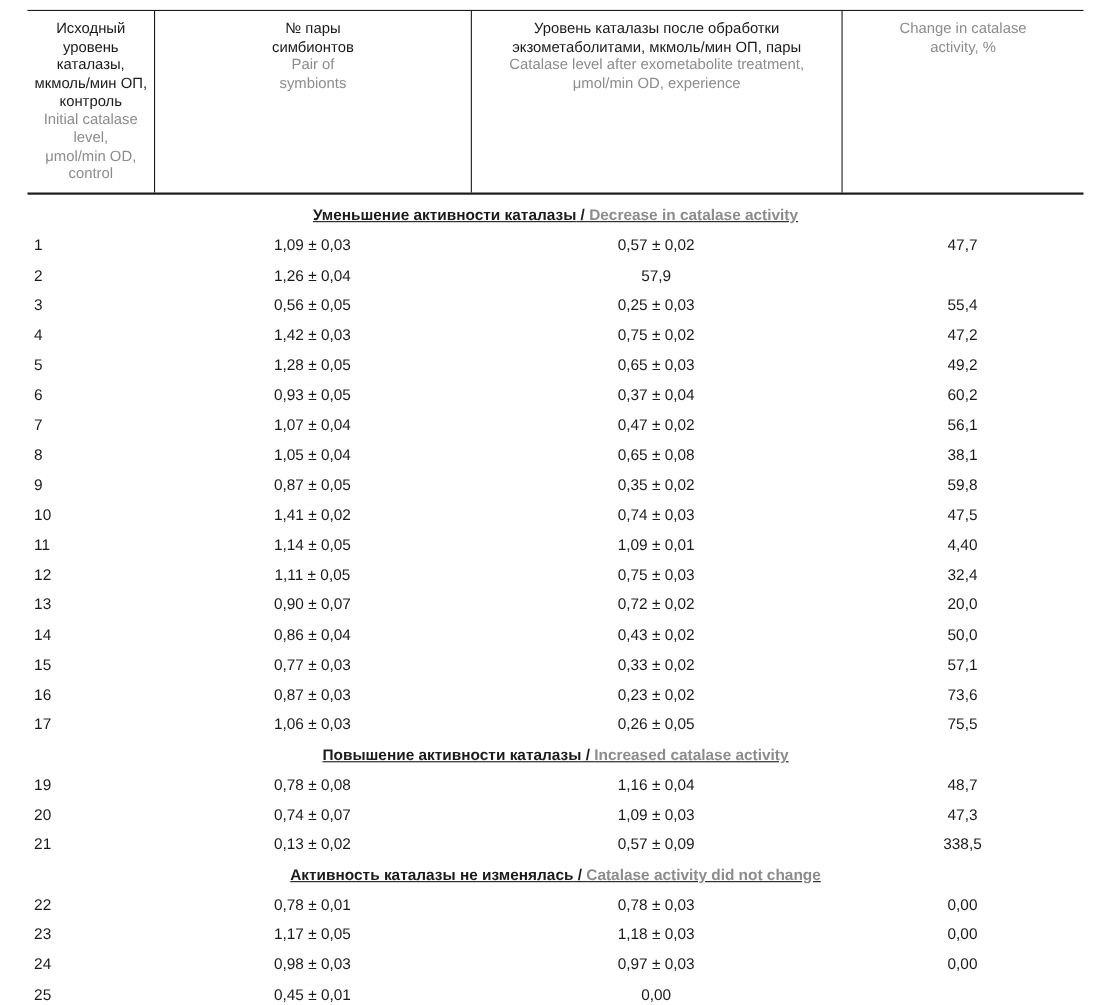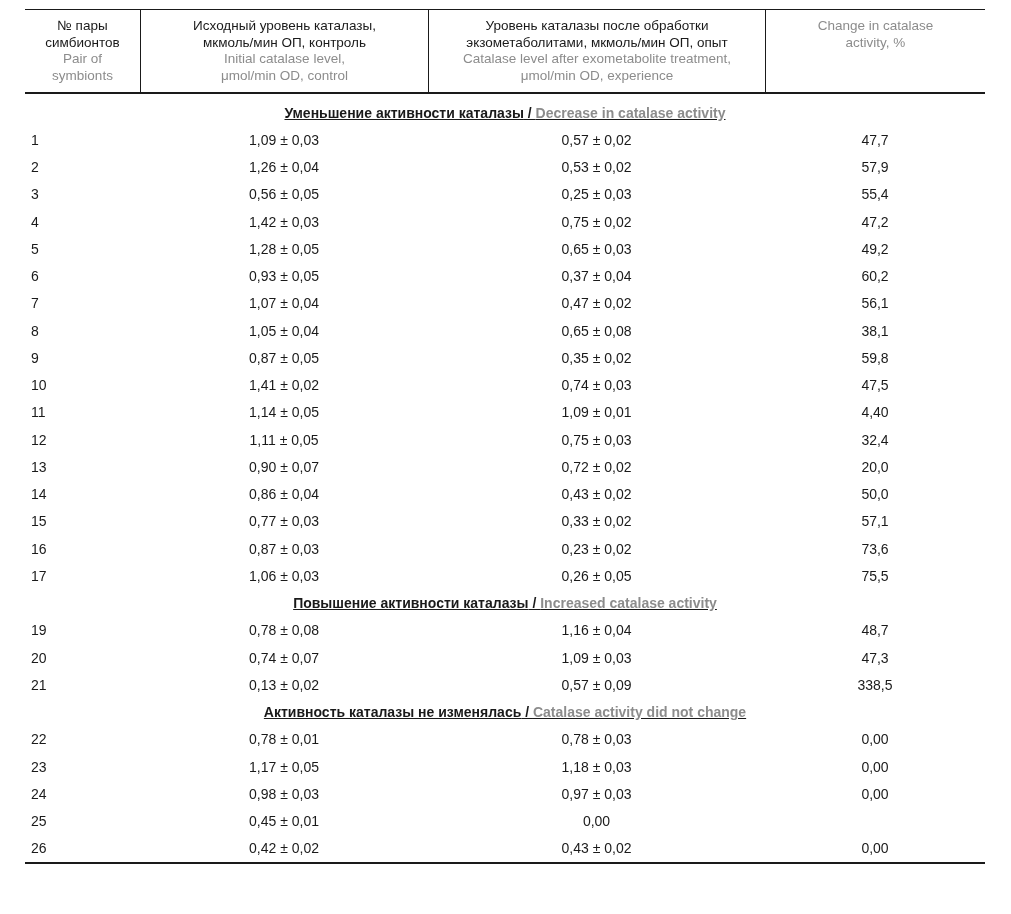--- a/index.html
+++ b/index.html
@@ -56,54 +56,53 @@
   }
   .cell { text-align: center; }
   .cell.pair { text-align: left; padding-left: 6px; }
 </style>
 </head>
 <body>
 
 <div class="table-wrap">
   <div class="head">
     <div class="head-cell">
+      <div class="ru-text">Исходный уровень каталазы,
+мкмоль/мин ОП, контроль</div>
+      <div class="en-text">Initial catalase level,
+μmol/min OD, control</div>
+    </div>
+    <div class="head-cell">
       <div class="ru-text">№ пары
 симбионтов</div>
       <div class="en-text">Pair of
 symbionts</div>
     </div>
     <div class="head-cell">
-      <div class="ru-text">Исходный уровень каталазы,
-мкмоль/мин ОП, контроль</div>
-      <div class="en-text">Initial catalase level,
-μmol/min OD, control</div>
-    </div>
-    <div class="head-cell">
       <div class="ru-text">Уровень каталазы после обработки
-экзометаболитами, мкмоль/мин ОП, опыт</div>
+экзометаболитами, мкмоль/мин ОП, пары</div>
       <div class="en-text">Catalase level after exometabolite treatment,
 μmol/min OD, experience</div>
     </div>
     <div class="head-cell">
       <div class="en-text">Change in catalase
 activity, %</div>
     </div>
   </div>
   <div class="tbody">
       <div class="section-row"><span class="sec-ru">Уменьшение активности каталазы</span><span class="sec-ru"> / </span><span class="sec-en">Decrease in catalase activity</span></div>
       <div class="data-row">
         <div class="cell pair">1</div>
         <div class="cell">1,09 ± 0,03</div>
         <div class="cell">0,57 ± 0,02</div>
         <div class="cell">47,7</div>
       </div>
       <div class="data-row">
         <div class="cell pair">2</div>
         <div class="cell">1,26 ± 0,04</div>
-        <div class="cell">0,53 ± 0,02</div>
         <div class="cell">57,9</div>
       </div>
       <div class="data-row">
         <div class="cell pair">3</div>
         <div class="cell">0,56 ± 0,05</div>
         <div class="cell">0,25 ± 0,03</div>
         <div class="cell">55,4</div>
       </div>
       <div class="data-row">
         <div class="cell pair">4</div>

